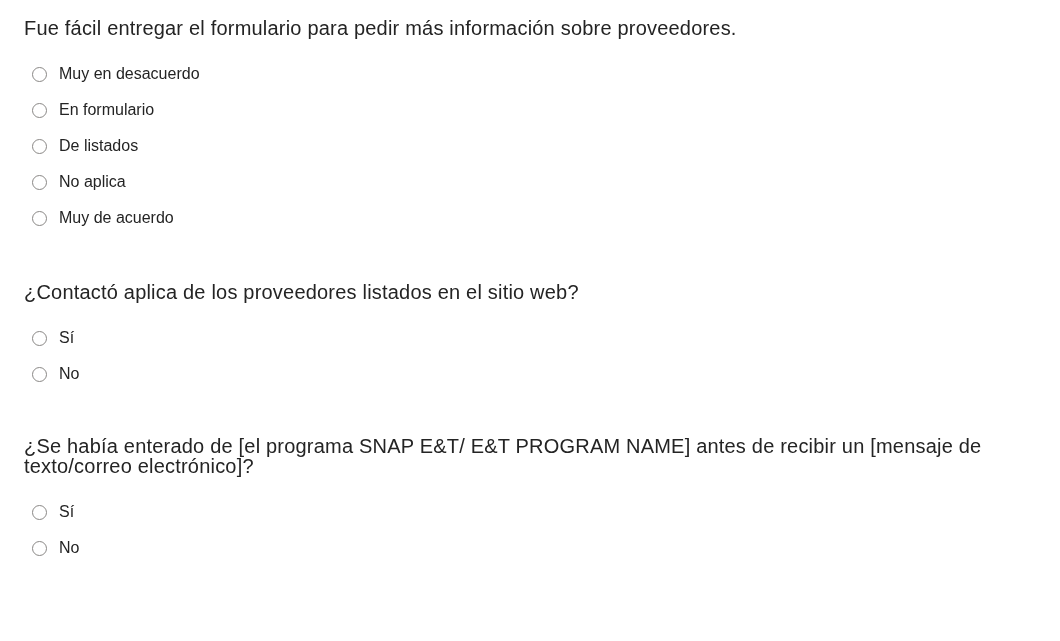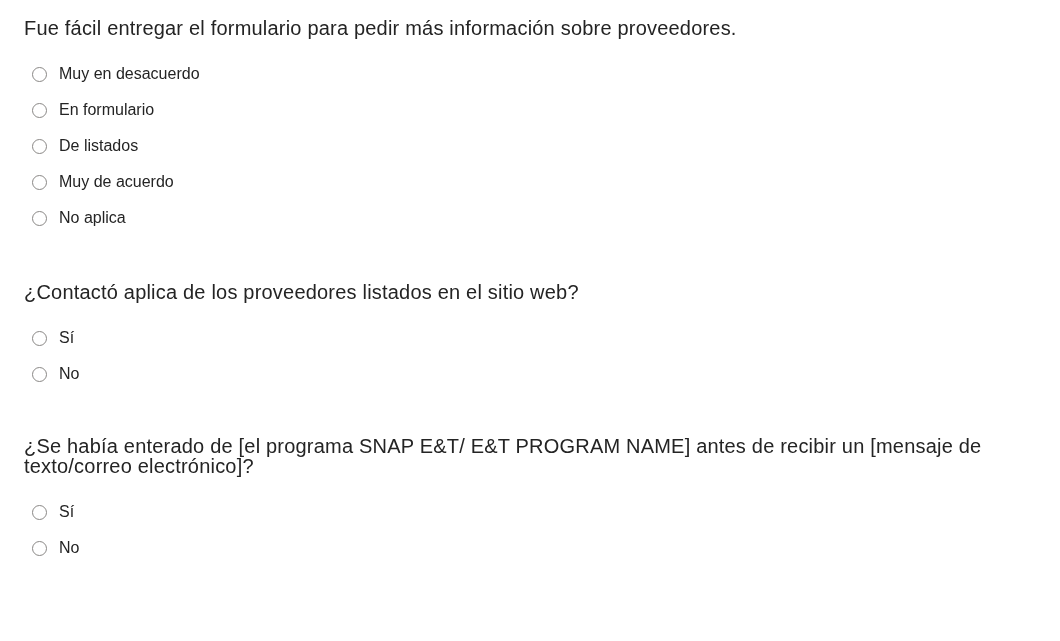--- a/index.html
+++ b/index.html
@@ -74,25 +74,25 @@
       <li class="option">
         <span class="radio"></span>
         <span class="option-label">En formulario</span>
       </li>
       <li class="option">
         <span class="radio"></span>
         <span class="option-label">De listados</span>
       </li>
       <li class="option">
         <span class="radio"></span>
-        <span class="option-label">Muy de acuerdo</span>
+        <span class="option-label">No aplica</span>
       </li>
       <li class="option">
         <span class="radio"></span>
-        <span class="option-label">No aplica</span>
+        <span class="option-label">Muy de acuerdo</span>
       </li>
     </ul>
   </div>
 
   <div class="gap-1"></div>
 
   <div class="question-block">
     <div class="q-title q2-title">¿Contactó aplica de los proveedores listados en el sitio web?</div>
     <ul class="options">
       <li class="option">

